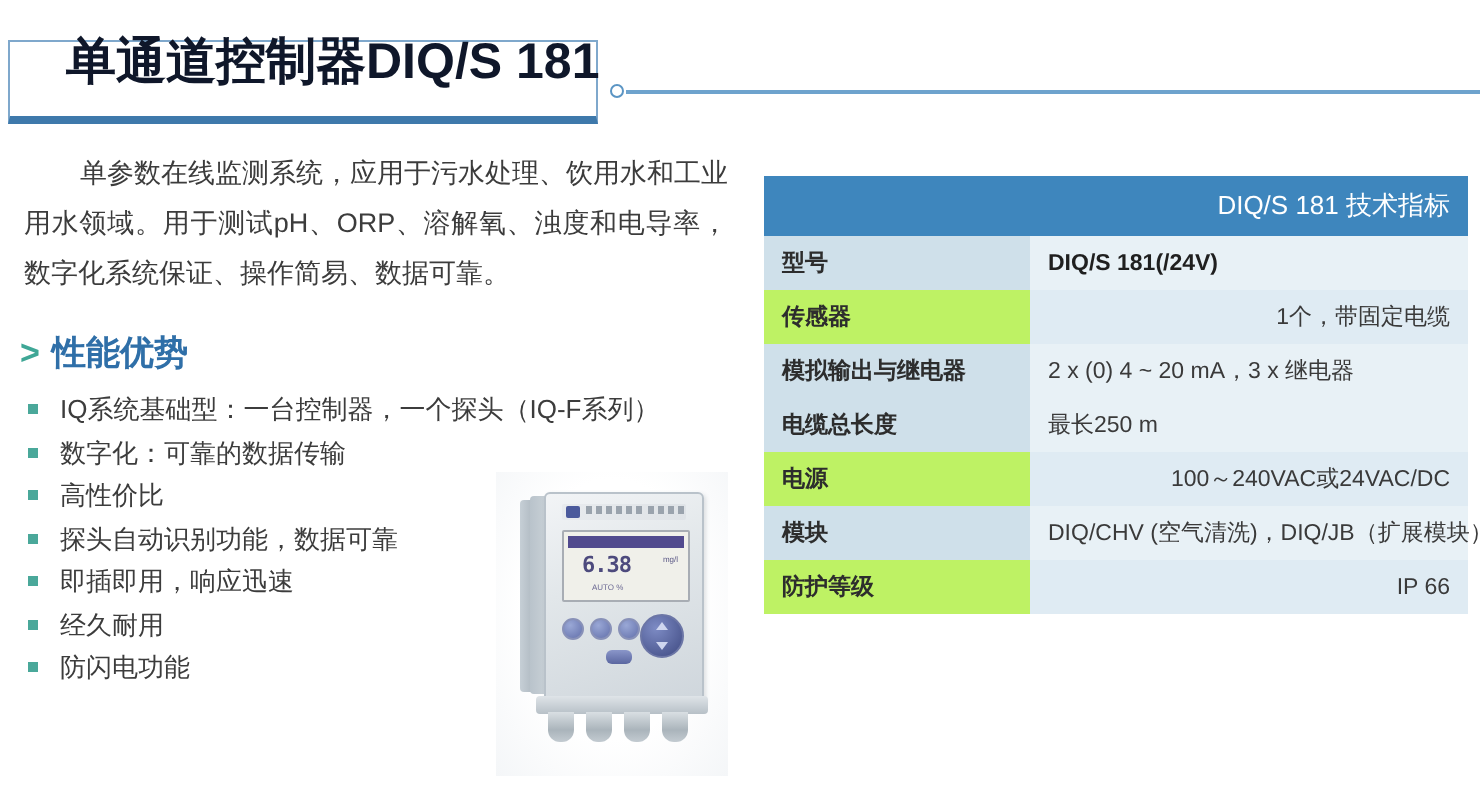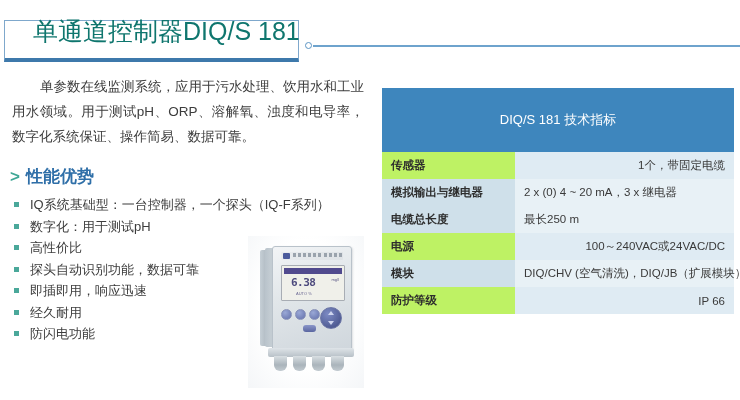--- a/index.html
+++ b/index.html
@@ -32,22 +32,22 @@
     border: 1px solid #7fa8cc;
     border-bottom: 4px solid #3e79ab;
     box-sizing: border-box;
     background: transparent;
   }
   .title-text {
     position: absolute;
     left: 33px;
     top: 0px;
     font-size: 25px;
-    font-weight: normal;
-    color: #0f766e;
+    font-weight: bold;
+    color: #0f172a;
     letter-spacing: 0px;
     white-space: nowrap;
     line-height: 34px;
   }
   .title-dot {
     position: absolute;
     left: 305px;
     top: 28px;
     width: 7px;
     height: 7px;
@@ -311,22 +311,22 @@
     width: 352px;
     border-collapse: collapse;
     font-size: 11.5px;
     table-layout: fixed;
   }
   .spec-table caption {
     caption-side: top;
     background: #3e86bd;
     color: #ffffff;
     font-size: 13px;
-    text-align: center;
-    padding: 23px 9px;
+    text-align: right;
+    padding: 6px 9px;
     font-weight: normal;
   }
   .spec-table td {
     padding: 6px 9px;
     vertical-align: middle;
     border: none;
     white-space: nowrap;
   }
   .spec-table td.k {
     width: 115px;
@@ -355,21 +355,21 @@
 <div class="left-col">
   <p class="intro">单参数在线监测系统，应用于污水处理、饮用水和工业用水领域。用于测试pH、ORP、溶解氧、浊度和电导率，数字化系统保证、操作简易、数据可靠。</p>
 
   <div class="section-head">
     <span class="chev">&gt;</span>
     <span>性能优势</span>
   </div>
 
   <ul class="features">
     <li>IQ系统基础型：一台控制器，一个探头（IQ-F系列）</li>
-    <li>数字化：用于测试pH</li>
+    <li>数字化：可靠的数据传输</li>
     <li>高性价比</li>
     <li>探头自动识别功能，数据可靠</li>
     <li>即插即用，响应迅速</li>
     <li>经久耐用</li>
     <li>防闪电功能</li>
   </ul>
 </div>
 
 <div class="device-wrap">
   <div class="device-bg"></div>
@@ -400,20 +400,24 @@
   <div class="dev-base"></div>
   <div class="gland" style="left:26px;"></div>
   <div class="gland" style="left:45px;"></div>
   <div class="gland" style="left:64px;"></div>
   <div class="gland" style="left:83px;"></div>
 </div>
 
 <table class="spec-table">
   <caption>DIQ/S 181 技术指标</caption>
   <tbody>
+    <tr class="strong">
+      <td class="k">型号</td>
+      <td class="v">DIQ/S 181(/24V)</td>
+    </tr>
     <tr class="alt">
       <td class="k">传感器</td>
       <td class="v">1个，带固定电缆</td>
     </tr>
     <tr>
       <td class="k">模拟输出与继电器</td>
       <td class="v">2 x (0) 4 ~ 20 mA，3 x 继电器</td>
     </tr>
     <tr>
       <td class="k">电缆总长度</td>

